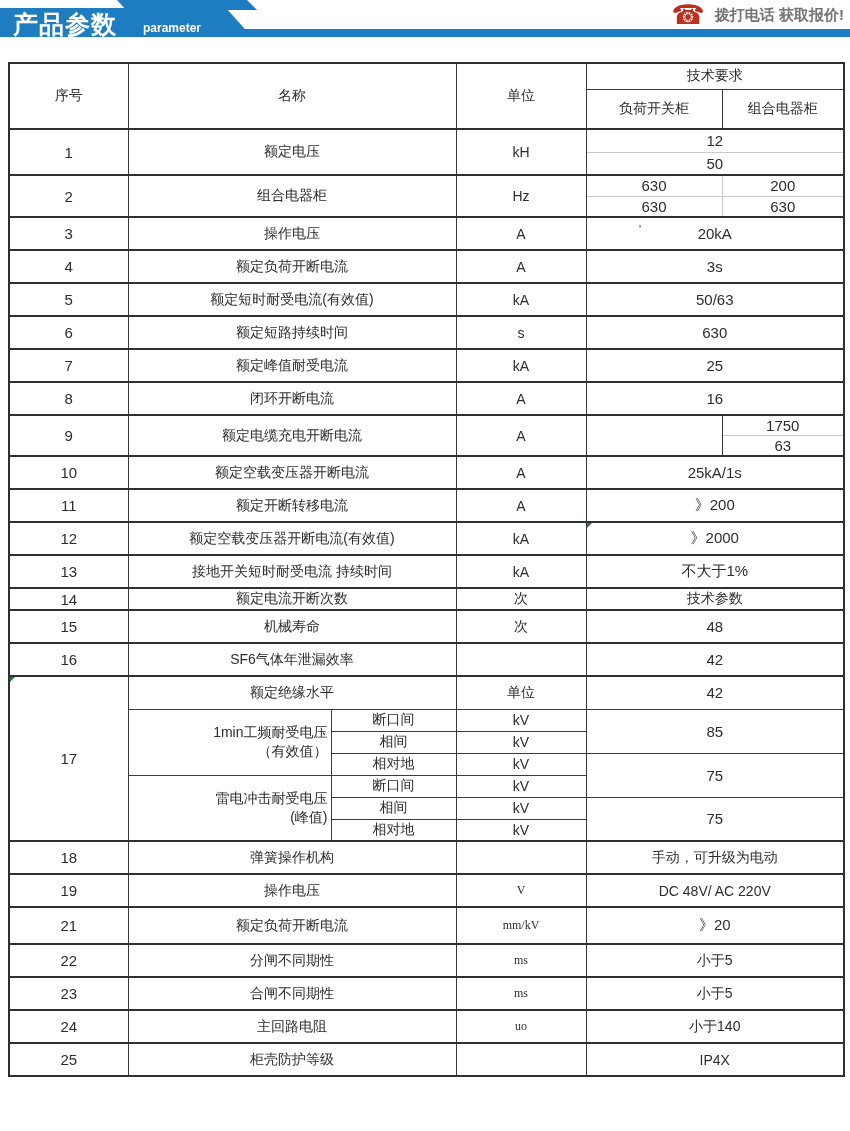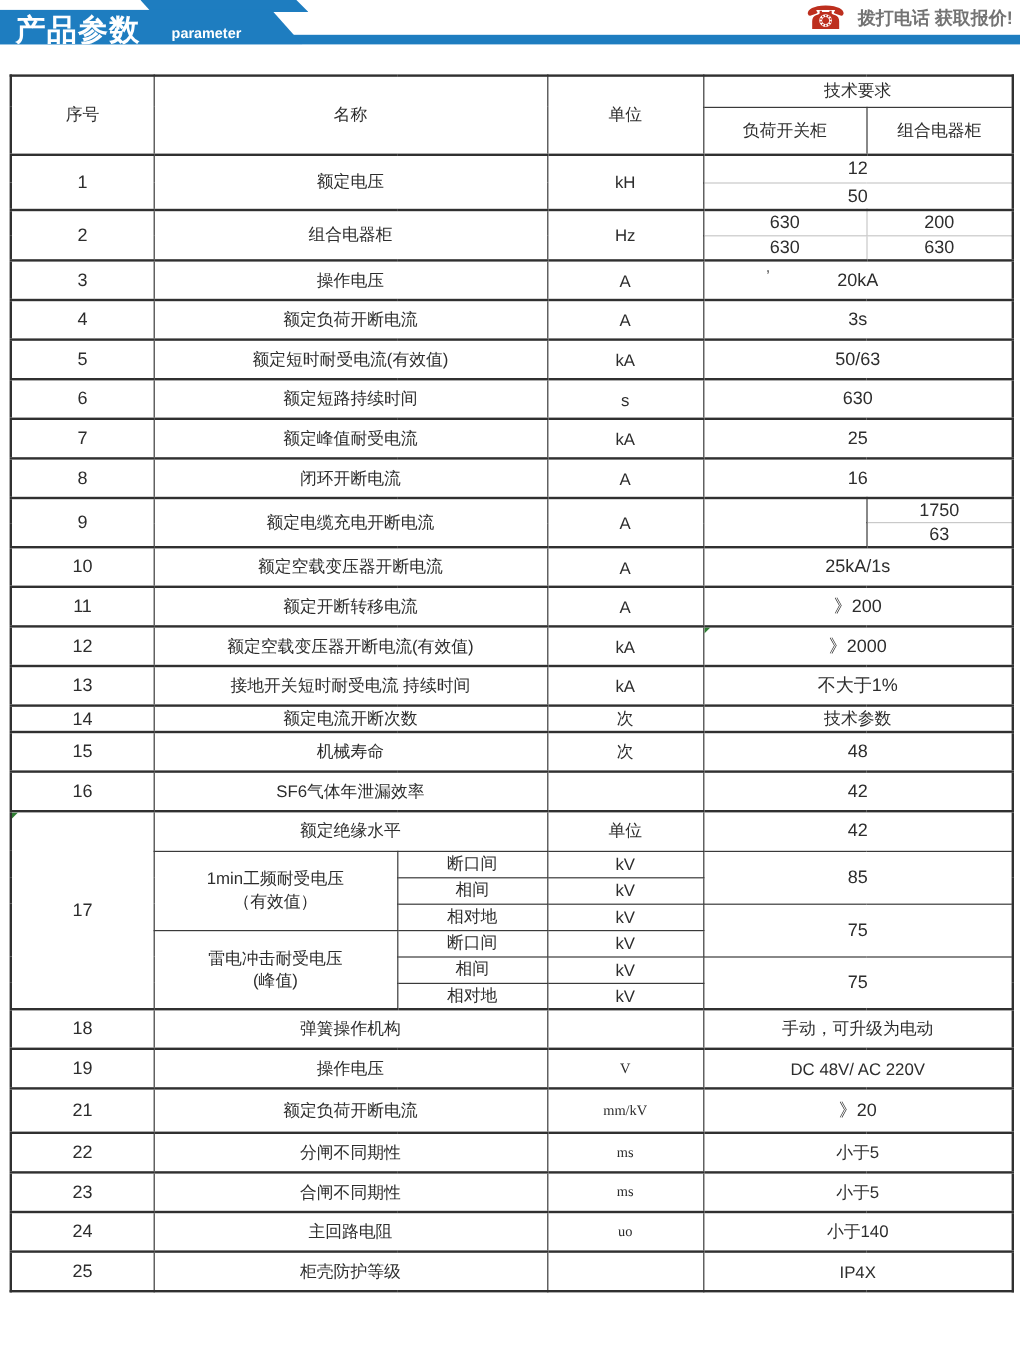--- a/index.html
+++ b/index.html
@@ -32,21 +32,21 @@
   .rb td, td.rb { border-bottom-width:2px; border-bottom-color:#303030; }
   td.lt { border-bottom:1px solid #c9c9c9; }           
   td.lvL { border-right:1px solid #c9c9c9; }           
   td.lvR { border-left:1px solid #0f172a; }            
   td.unit-small { font-family:"Liberation Serif","DejaVu Serif",serif; font-size:12px; }
   .mark-cell { position:relative; }
   .mark-apostrophe { position:absolute; left:52px; top:4px; font-size:13px; color:#444; }
   .green-corner { position:relative; }
   .green-corner::before { content:""; position:absolute; top:0; left:0; width:0; height:0;
     border-top:5px solid #2e7d32; border-right:5px solid transparent; }
-  .two-line span { display:block; line-height:1.35; }
+  .two-line span { display:block; line-height:1.35;text-align:right; }
 </style>
 </head>
 <body>
 
 <div class="banner">
   <div class="banner-bar"></div>
   <div class="banner-strip"></div>
   <div class="banner-main">
     <span class="banner-title">产品参数</span>
     <span class="banner-sub">parameter</span>

